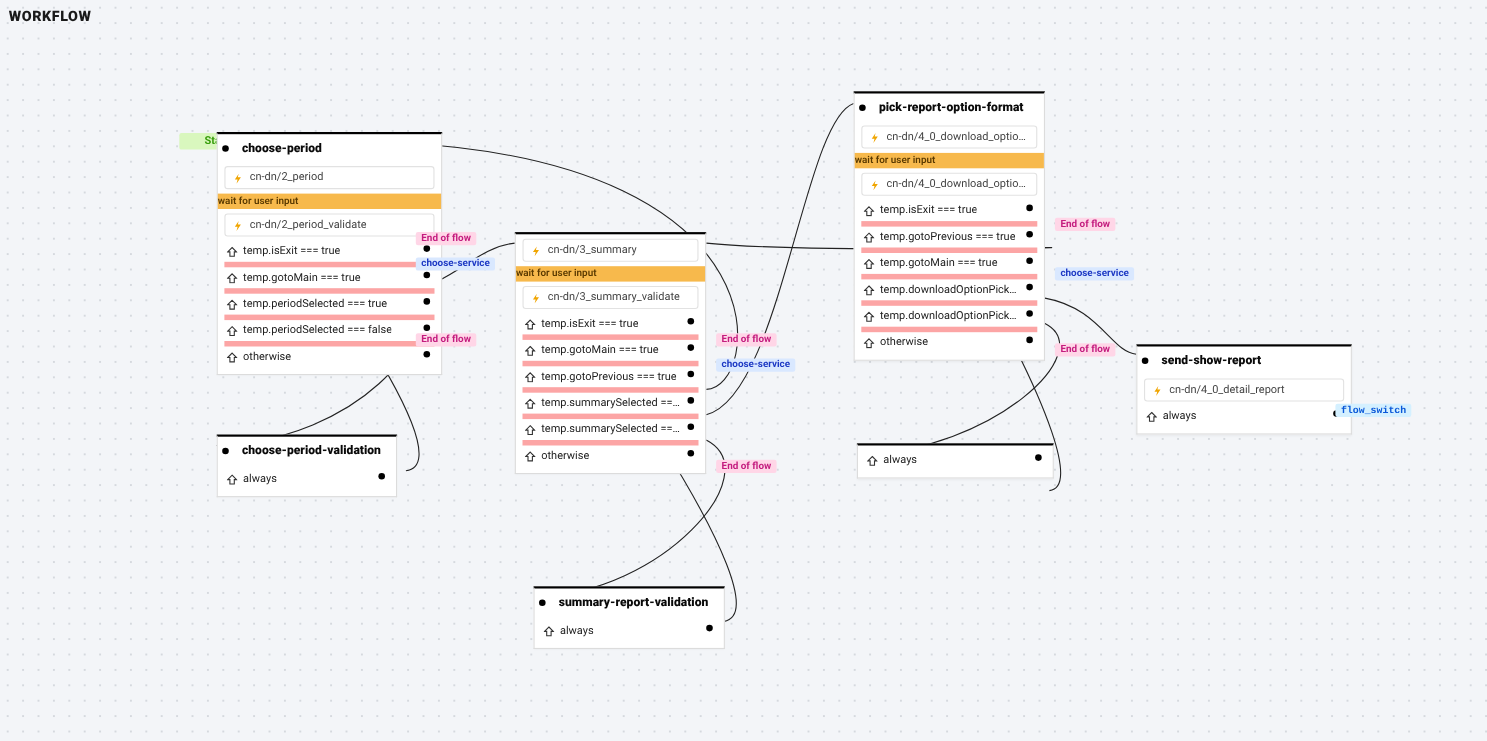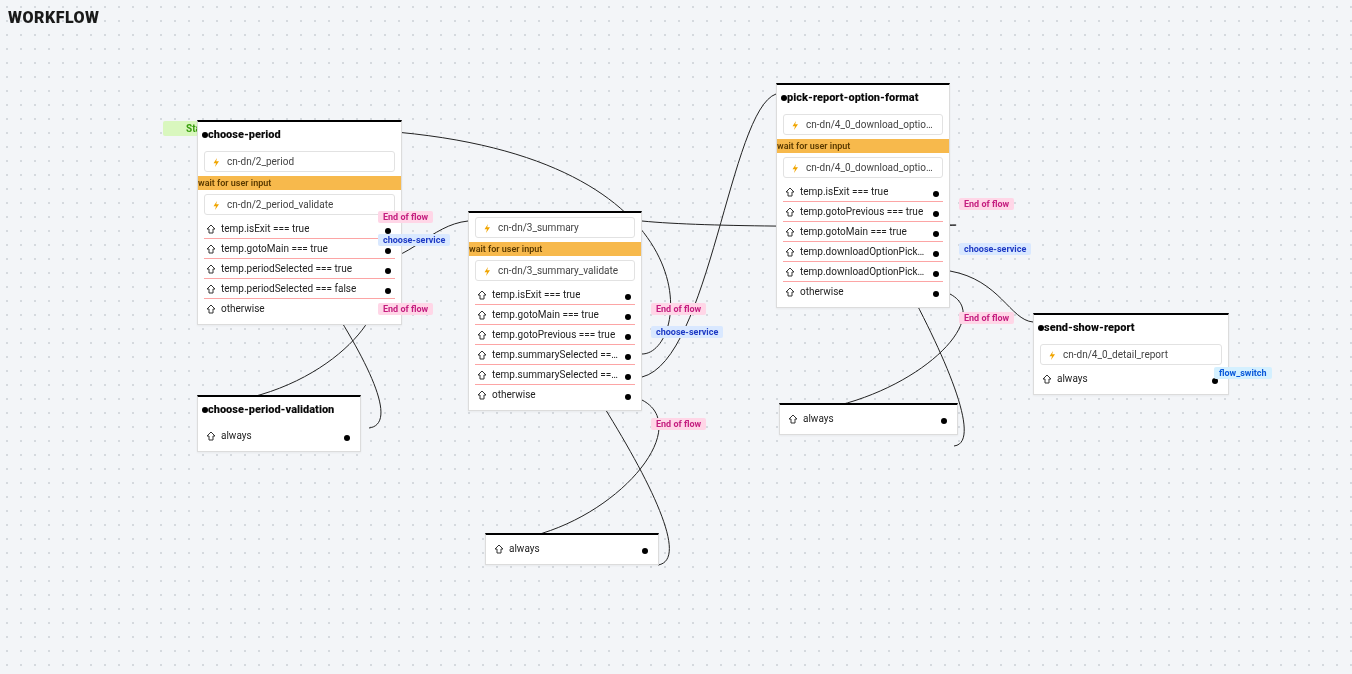--- a/index.html
+++ b/index.html
@@ -35,21 +35,21 @@
     width: 1352px;
     height: 674px;
     overflow: hidden;
     background-image: radial-gradient(var(--dot) 1px, transparent 1px);
     background-size: 14px 14px;
     background-position: 0 0;
   }
   .page-title {
     position: absolute;
     left: 8px; top: 8px;
-    font-size: 16px;
+    font-size: 13px;
     font-weight: 900;
     letter-spacing: .5px;
     color: #1a1a1a;
     text-transform: uppercase;
   }
   svg.edges {
     position: absolute; inset: 0;
     width: 100%; height: 100%;
     pointer-events: none;
   }
@@ -75,21 +75,21 @@
     position: absolute;
     background: var(--card-bg);
     border: 1px solid #dcdcdc;
     border-top: 2px solid var(--card-border);
     box-shadow: 0 1px 2px rgba(0,0,0,.05);
     font-size: 10px;
   }
   .node .title {
     font-weight: 900;
     font-size: 11px;
-    padding: 6px 8px 6px 10px;
+    padding: 6px 8px 6px 22px;
     position: relative;
     color: #0a0a0a;
   }
   .node .title::before {
     content: "";
     position: absolute;
     left: 4px; top: 50%; transform: translateY(-50%);
     width: 6px; height: 6px;
     background: #000; border-radius: 50%;
   }
@@ -119,26 +119,26 @@
     color: var(--wait-text);
     font-size: 9px;
     font-weight: 600;
     text-align: left;
     padding: 2px 0;
     margin: 4px -6px;
   }
   .node .conditions { margin-top: 4px; }
   .node .cond {
     display: flex;
-    align-items: flex-end;
+    align-items: flex-start;
     justify-content: space-between;
     padding: 4px 2px;
     position: relative;
   }
-  .node .cond + .cond { border-top: 1px solid #fca5a5; }
+  .node .cond + .cond { border-top: 5px solid #fca5a5; }
   .node .cond .left {
     display: flex; align-items: center; gap: 5px;
     overflow: hidden;
   }
   .node .cond .branch-icon {
     width: 10px; height: 10px; flex: 0 0 auto;
     display: inline-flex; align-items: center; justify-content: center;
   }
   .node .cond .branch-icon svg { width: 10px; height: 10px; }
   .node .cond .expr {
@@ -151,21 +151,21 @@
   }
   .tag {
     font-size: 9px;
     font-weight: 700;
     padding: 1px 5px;
     border-radius: 2px;
     white-space: nowrap;
   }
   .tag.endflow { background: var(--tag-endflow-bg); color: var(--tag-endflow-text); }
   .tag.choose { background: var(--tag-choose-bg); color: var(--tag-choose-text); }
-  .tag.flowswitch { background: var(--tag-flowswitch-bg); color: var(--tag-flowswitch-text); }
+  .tag.flowswitch { background: var(--tag-flowswitch-bg); color: var(--tag-flowswitch-text); font-family: Liberation Mono, monospace; }
   .ext-tag {
     position: absolute;
   }
 </style>
 </head>
 <body>
 
 <div id="canvas">
 
   <div class="page-title">WORKFLOW</div>
@@ -387,20 +387,21 @@
           <span class="dot-out"></span>
         </div>
       </div>
     </div>
   </div>
   <span class="ext-tag tag endflow" style="left:651px; top:303px;">End of flow</span>
   <span class="ext-tag tag choose" style="left:651px; top:326px;">choose-service</span>
   <span class="ext-tag tag endflow" style="left:651px; top:418px;">End of flow</span>
 
   <div class="node" style="left:485px; top:533px; width:174px;">
+    <div class="title">summary-report-validation</div>
     <div class="body">
       <div class="conditions">
         <div class="cond">
           <div class="left">
               <span class="branch-icon">
                 <svg viewBox="0 0 10 10">
                   <path fill="none" stroke="#333" stroke-width="1" d="M5 1 L9 5 L7 5 L7 9 L3 9 L3 5 L1 5 Z"></path>
                 </svg>
               </span>
               <span class="expr">always</span>

